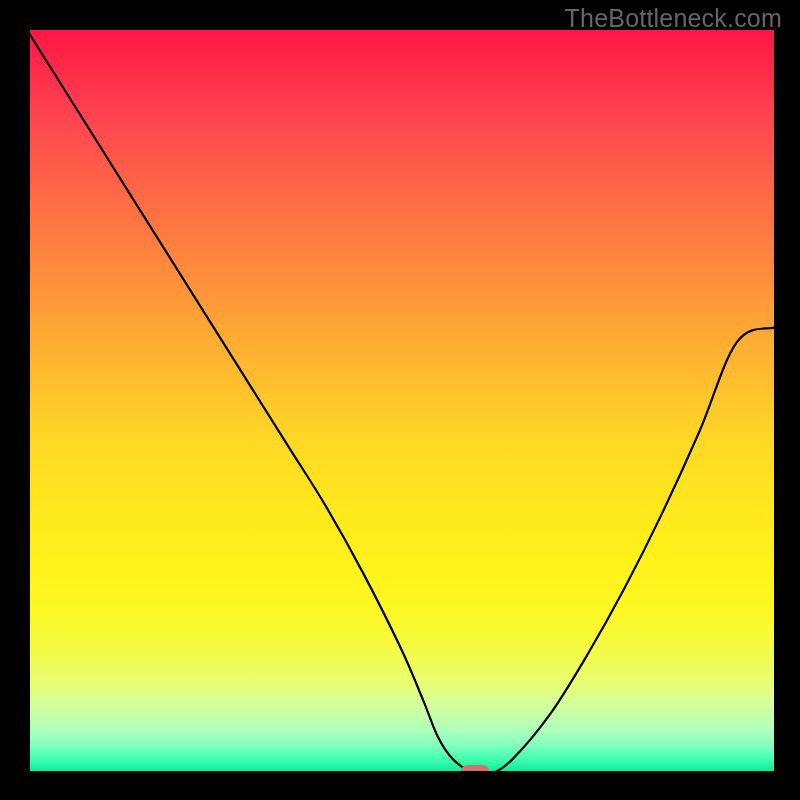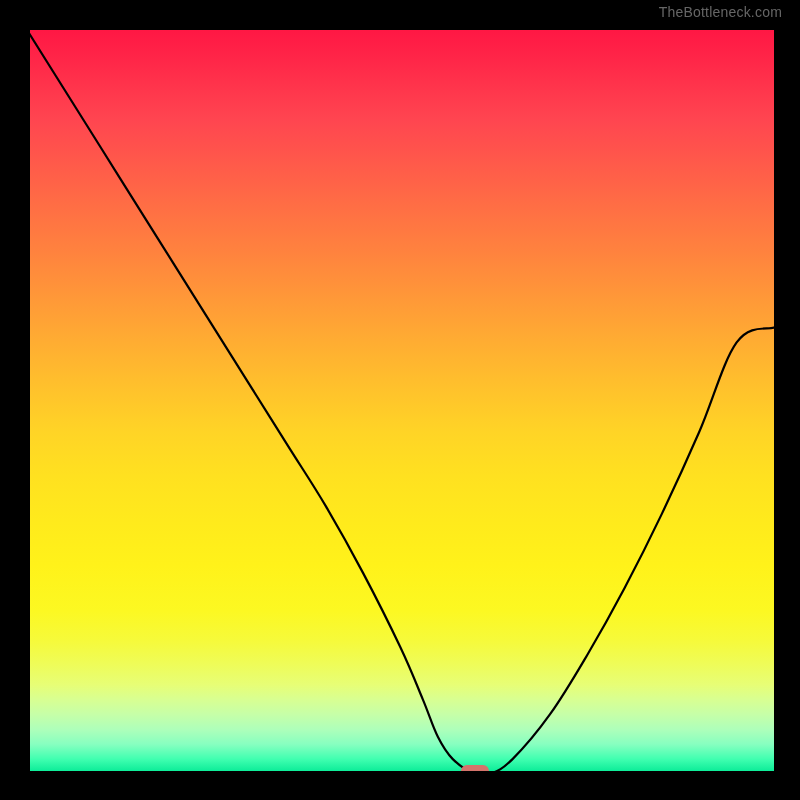--- a/index.html
+++ b/index.html
@@ -15,21 +15,21 @@
     position: relative;
     width: 800px;
     height: 800px;
     background: #000;
   }
   .watermark {
     position: absolute;
     top: 4px;
     right: 18px;
     color: #666;
-    font-size: 14px;
+    font-size: 25px;
     font-weight: 500;
     font-family: Arial, Helvetica, sans-serif;
     letter-spacing: 0.2px;
     z-index: 10;
     text-align: center;
   }
   .plot-area {
     position: absolute;
     left: 27px;
     top: 30px;

